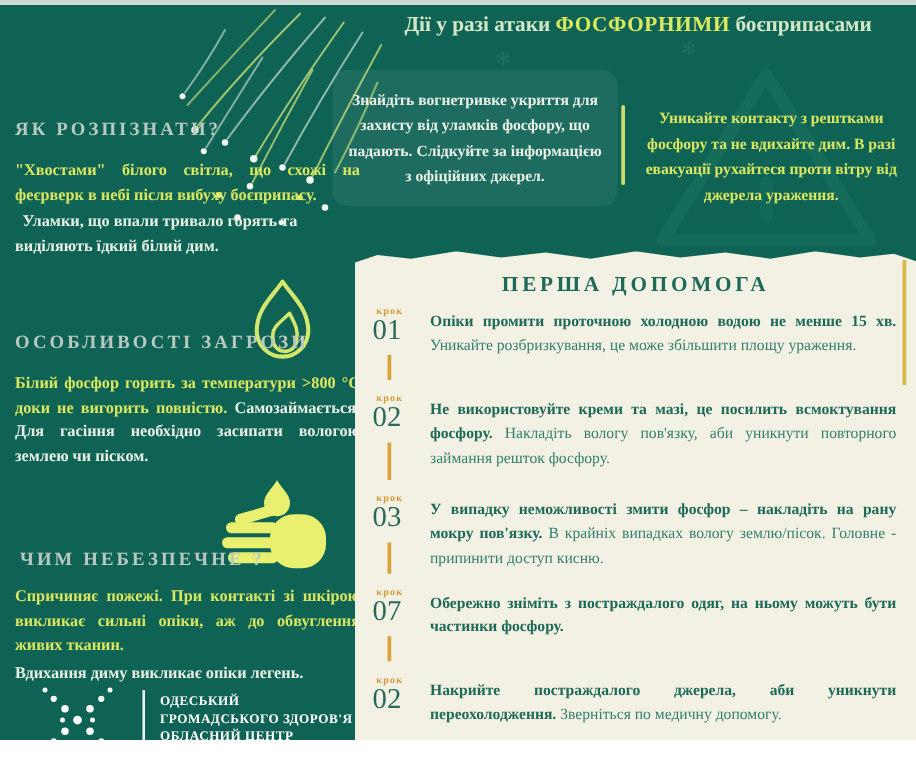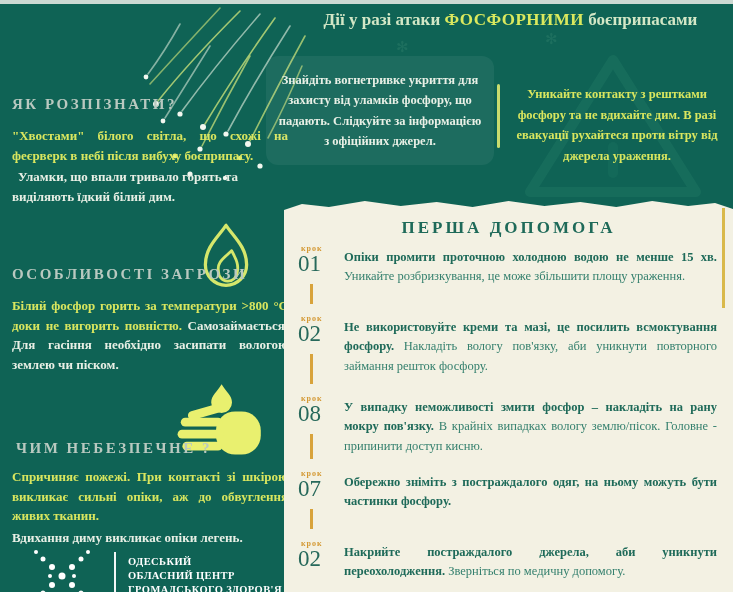--- a/index.html
+++ b/index.html
@@ -163,22 +163,22 @@
         <circle cx="30" cy="39" r="3"></circle>
           <circle cx="21" cy="47" r="2.5"></circle>
           <circle cx="14" cy="54" r="2"></circle>
         <circle cx="28" cy="30" r="2"></circle>
           <circle cx="52" cy="30" r="2"></circle>
       </g>
     </svg>
     <div class="logo-bar"></div>
     <div class="logo-text">
       <div>ОДЕСЬКИЙ</div>
+      <div>ГРОМАДСЬКОГО ЗДОРОВ'Я</div>
       <div>ОБЛАСНИЙ ЦЕНТР</div>
-      <div>ГРОМАДСЬКОГО ЗДОРОВ'Я</div>
     </div>
   </div>
 
   <div class="mid-box">
     <span>Знайдіть вогнетривке укриття для захисту від уламків фосфору, що падають. Слідкуйте за інформацією з офіційних джерел.</span>
   </div>
   <div class="divider"></div>
 
   <svg class="tri-svg" width="190" height="156" viewBox="0 0 190 156">
     <path d="M95,14 L178,146 L12,146 Z" fill="none" stroke="#1d7561" stroke-width="10" stroke-linejoin="round" opacity=".55"></path>
@@ -212,21 +212,21 @@
         </div>
         <p class="step-text" style="margin:0;">
           <span class="bold-part">Не використовуйте креми та мазі, це посилить всмоктування фосфору.</span>
           <span class="normal-part">Накладіть вологу пов'язку, аби уникнути повторного займання решток фосфору.</span>
         </p>
       </div>
 
       <div class="step" style="min-height:75px;">
         <div class="numcol">
           <span class="krok">крок</span>
-          <span class="num">08</span>
+          <span class="num">03</span>
           <div class="tick"></div>
         </div>
         <p class="step-text" style="margin:0;">
           <span class="bold-part">У випадку неможливості змити фосфор – накладіть на рану мокру пов'язку.</span>
           <span class="normal-part">В крайніх випадках вологу землю/пісок. Головне - припинити доступ кисню.</span>
         </p>
       </div>
 
       <div class="step" style="min-height:70px;">
         <div class="numcol">

